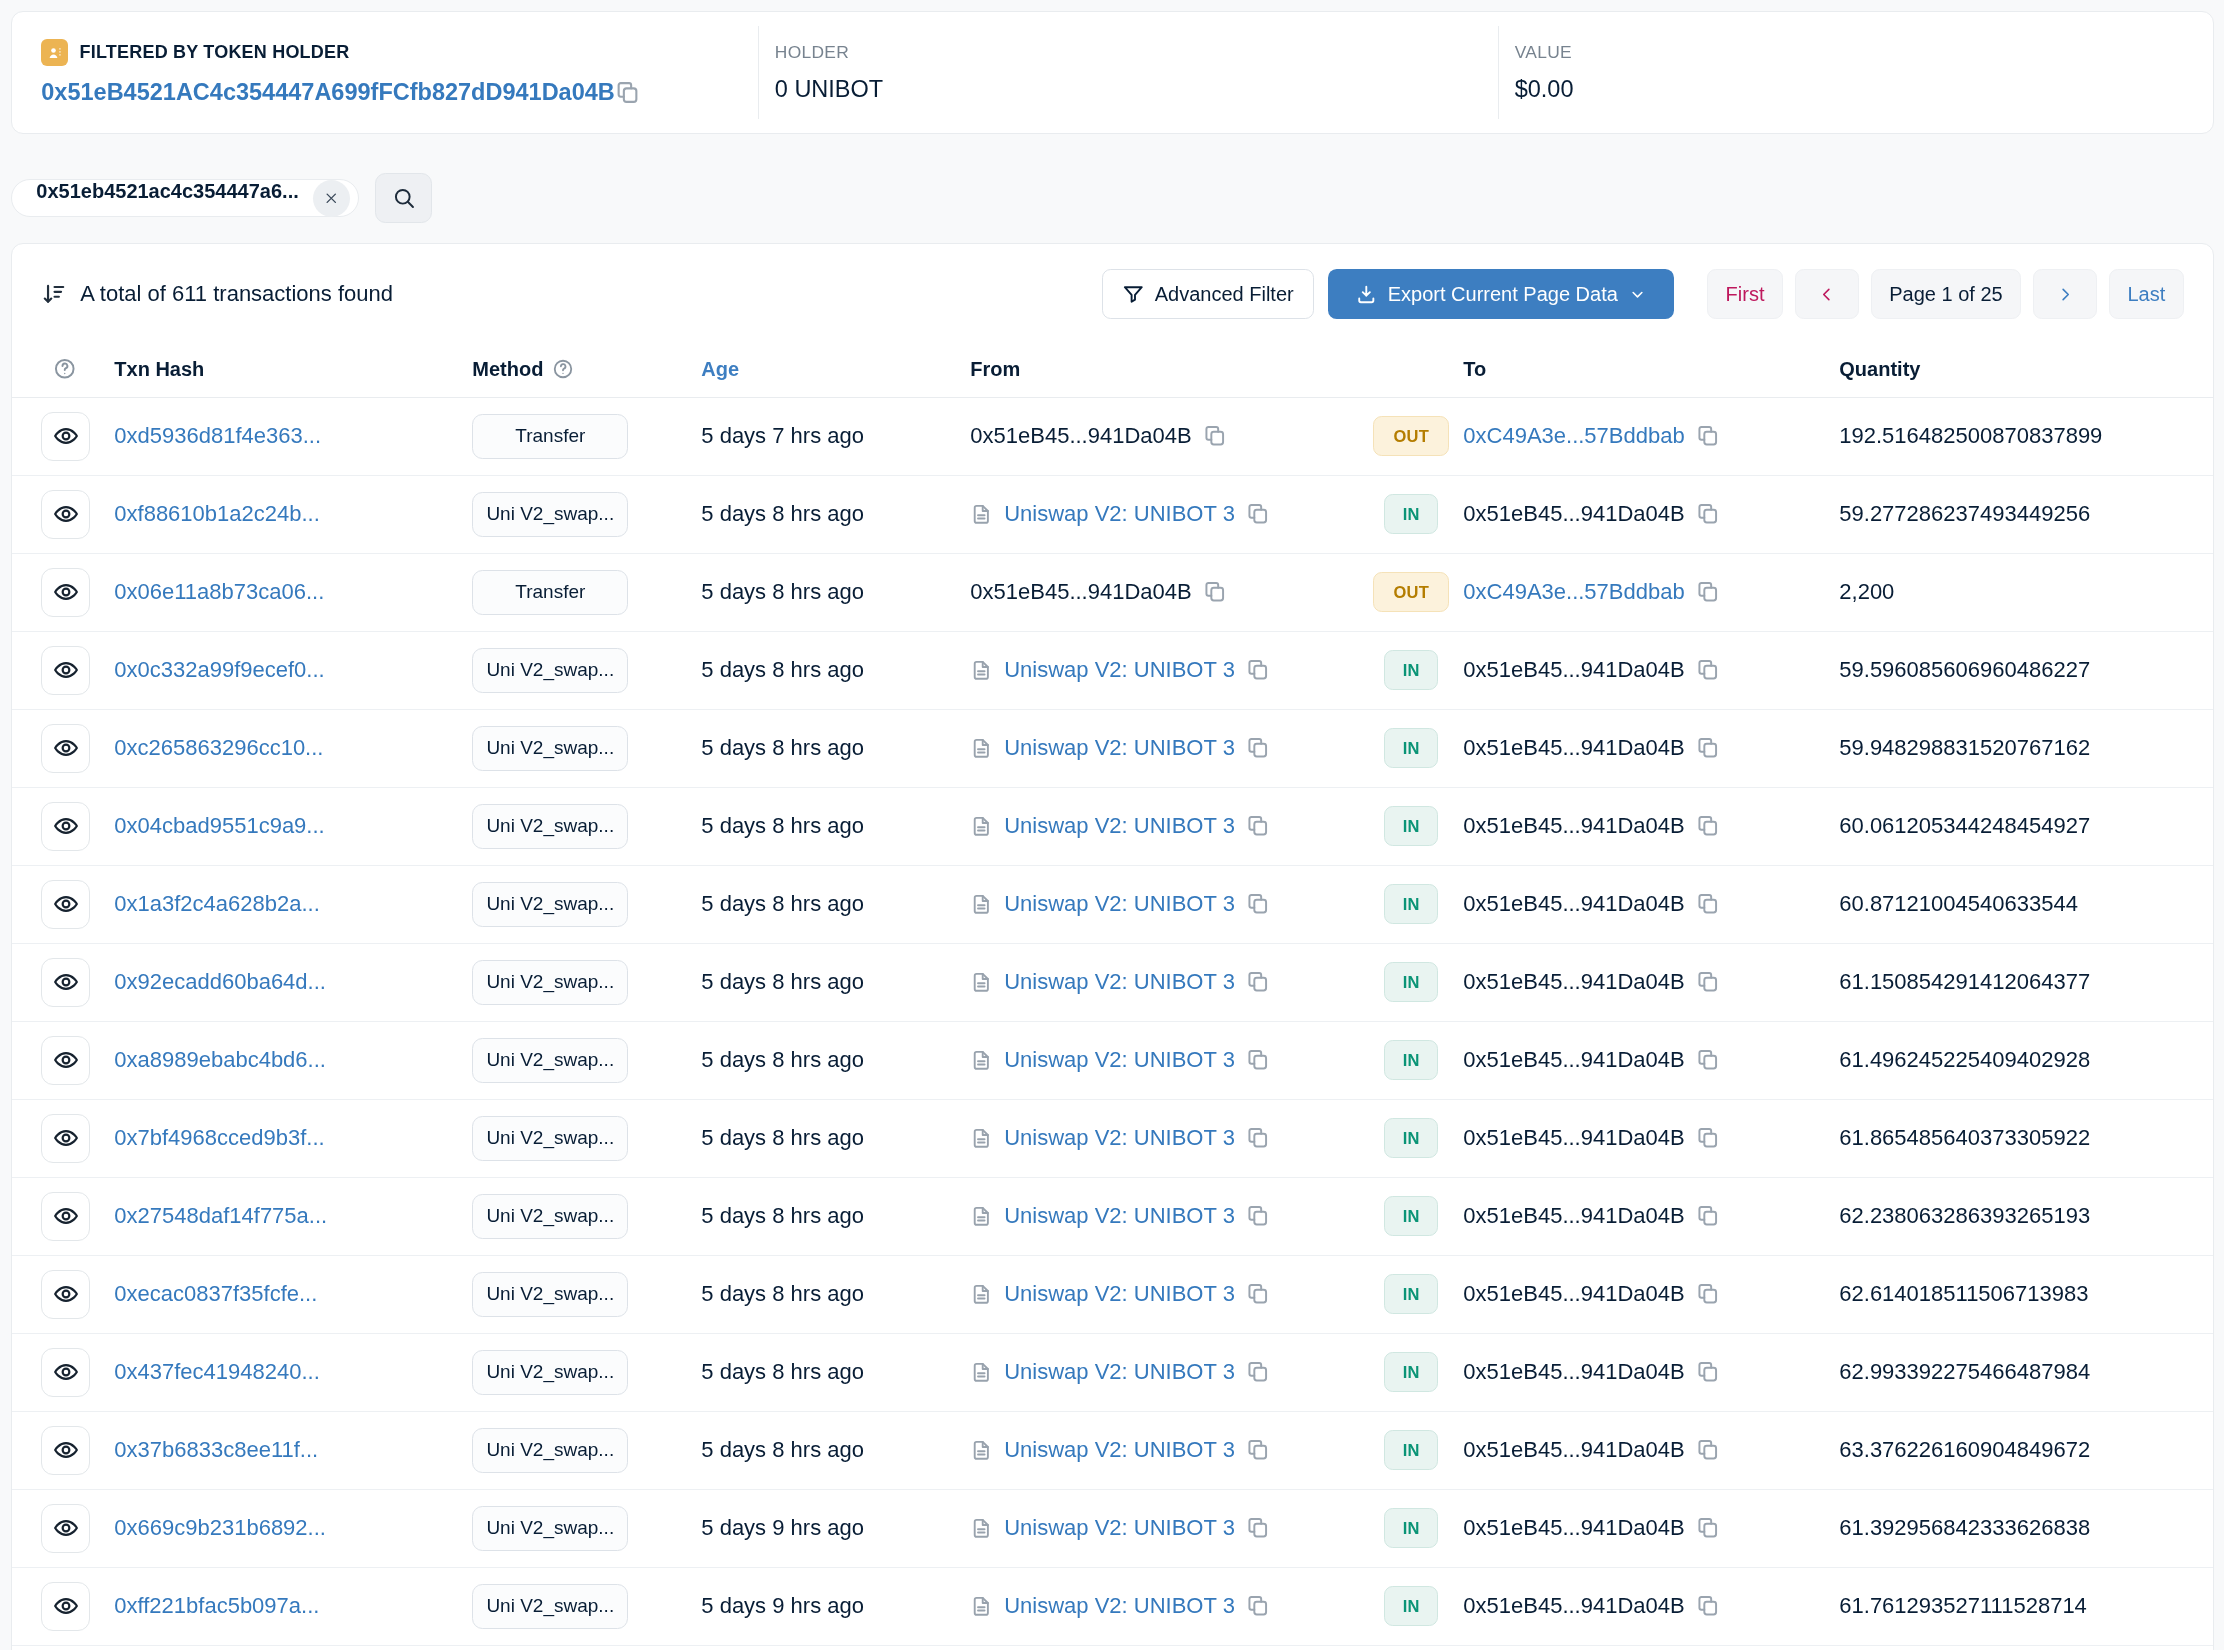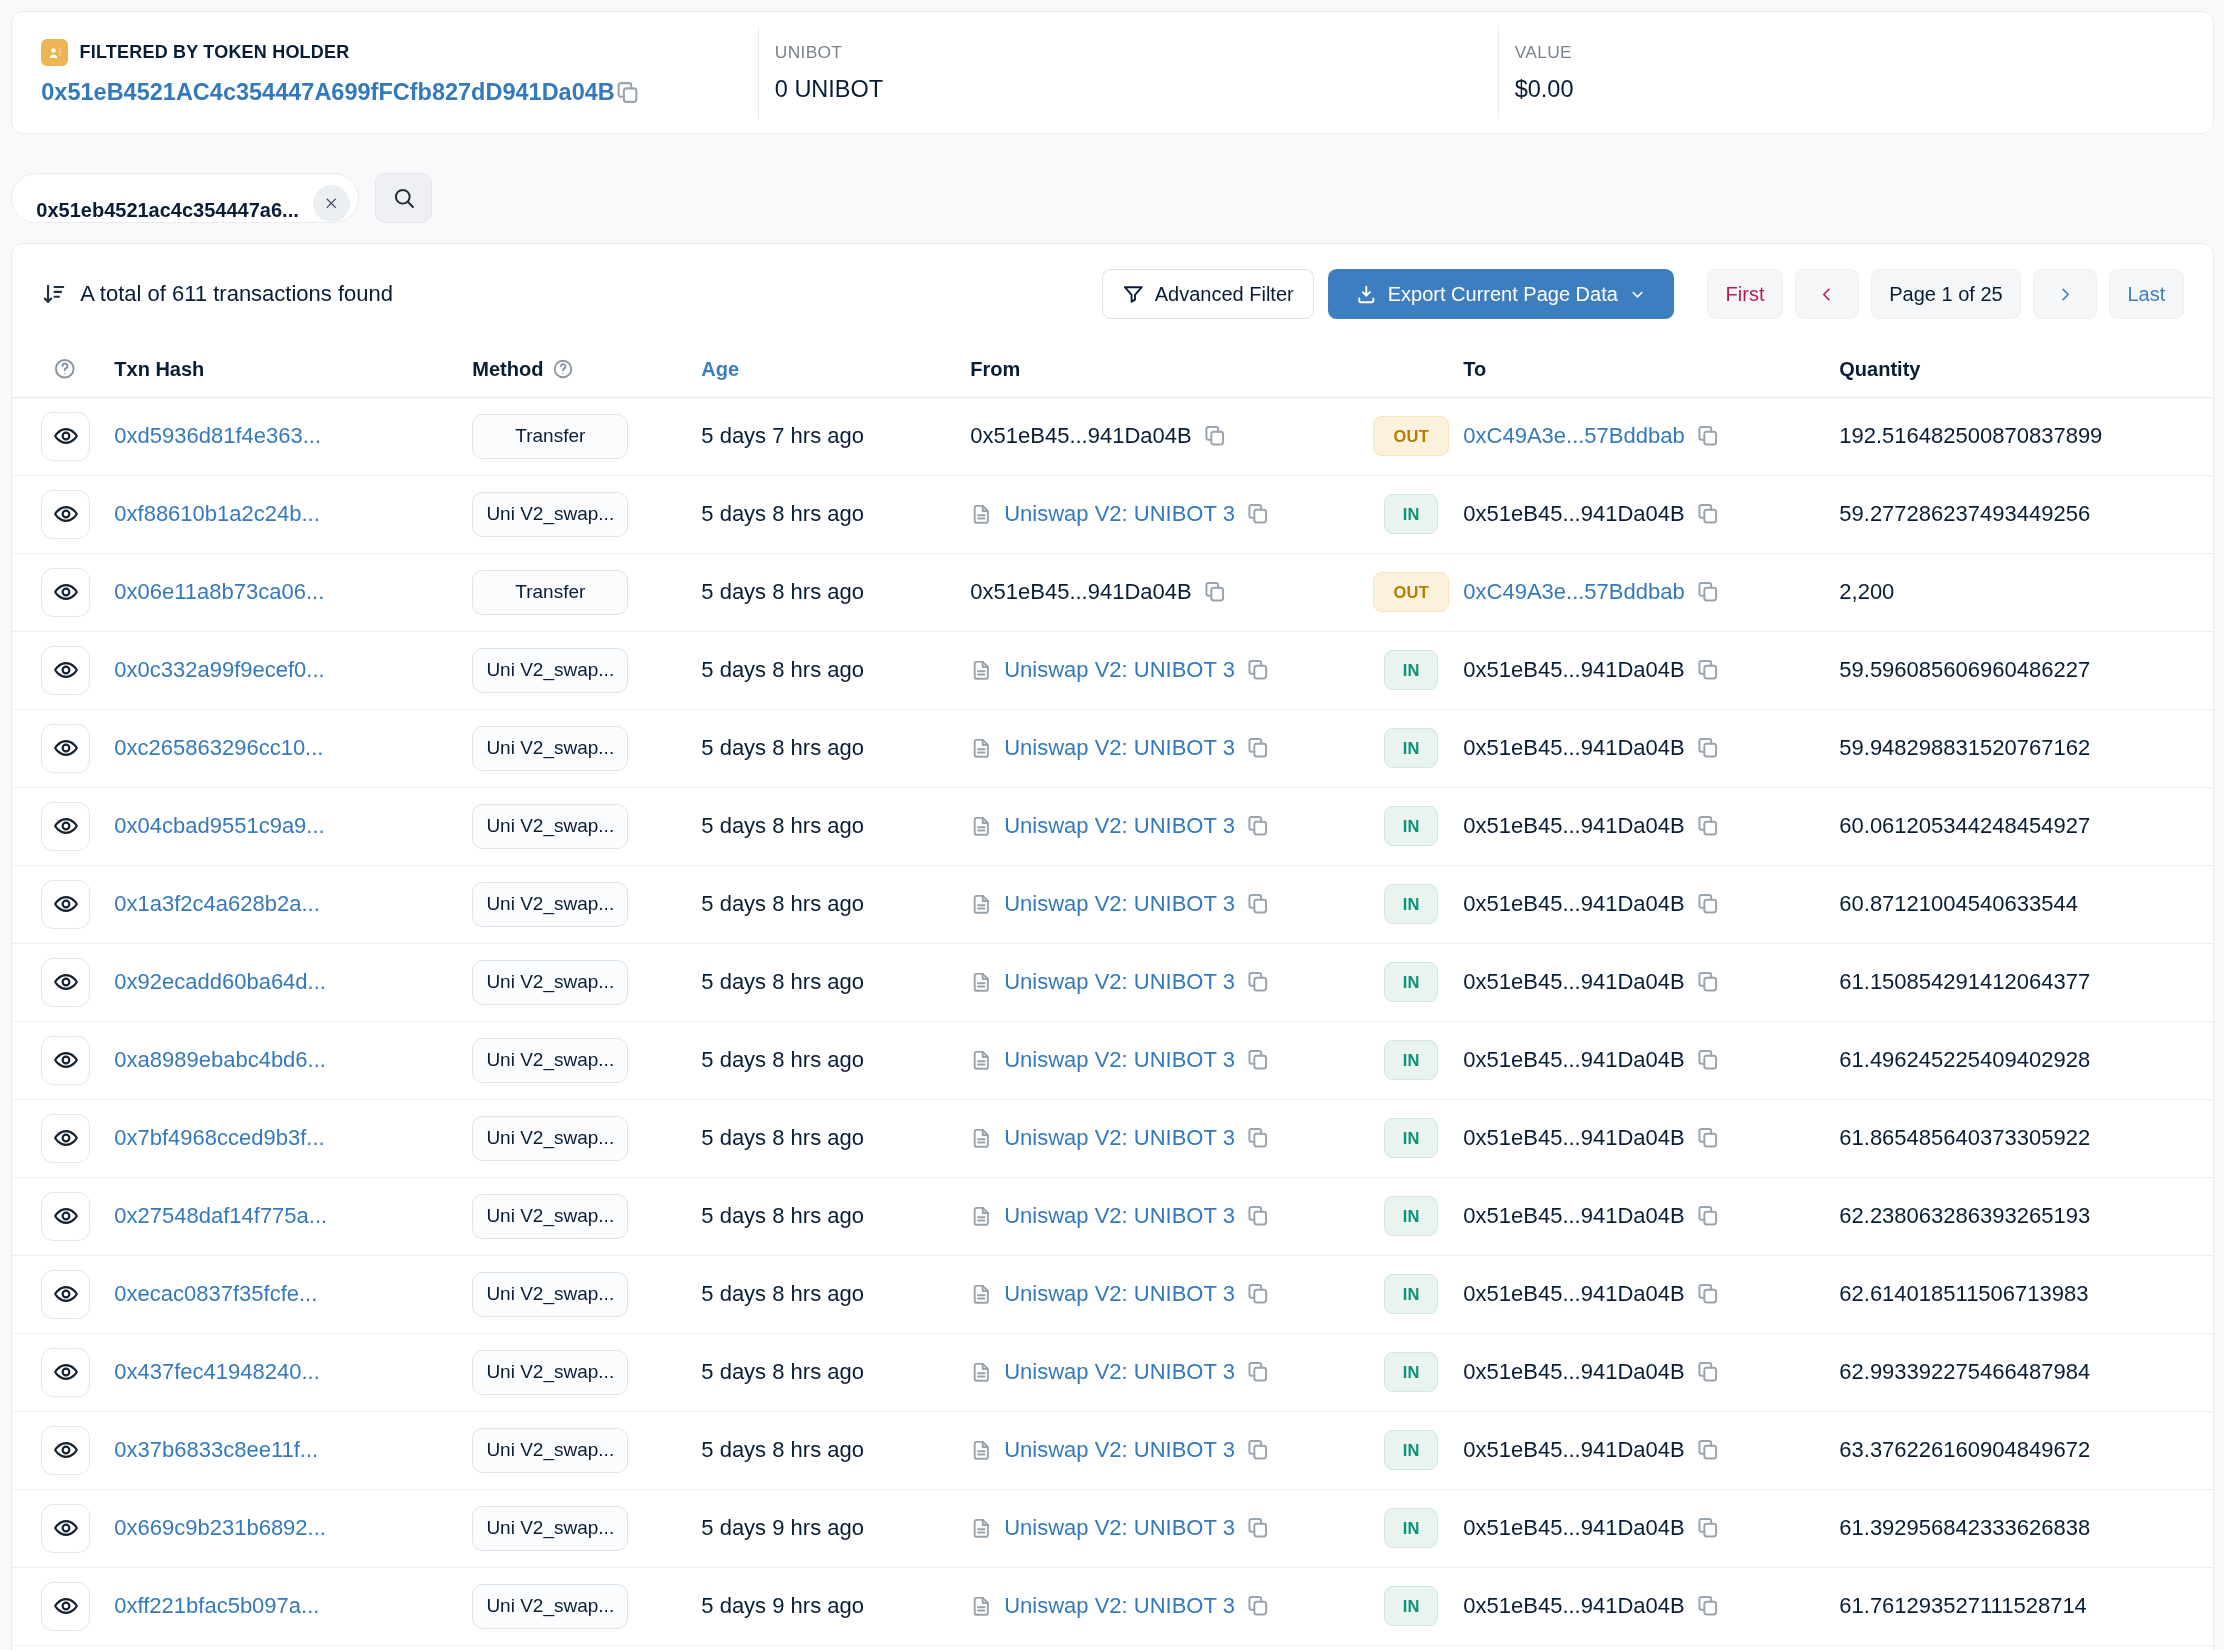--- a/index.html
+++ b/index.html
@@ -47,22 +47,22 @@
   
   .tabs-row{position:absolute;top:173px;left:11.3px;right:11.3px;height:50px;
     display:flex;justify-content:space-between;align-items:center;}
   .tabs{display:flex;gap:14px;}
   .tab{position:relative;height:50px;padding:0 23.5px;border:none;border-radius:10.4px;
     background:#e9ecef;color:var(--text);font-family:inherit;font-size:20px;font-weight:700;cursor:pointer;}
   .tab.active{background:var(--accent);color:#fff;}
   .check-badge{position:absolute;top:-11.3px;right:-8.7px;width:28px;height:28px;border-radius:50%;
     background:var(--verified_green);display:flex;align-items:center;justify-content:center;}
   .search-area{display:flex;align-items:center;gap:15.6px;}
-  .search-pill{height:50px;border:0.9px solid var(--border);border-radius:25px;background:#fff;
-    display:flex;align-items:flex-end;gap:14px;padding:0 8.7px 0 24px;}
+  .search-pill{height:38px;border:0.9px solid var(--border);border-radius:25px;background:#fff;
+    display:flex;align-items:flex-start;gap:14px;padding:0 8.7px 0 24px;}
   .search-value{font-size:20px;font-weight:700;}
   .clear-btn{width:37px;height:37px;border-radius:50%;background:#eceff2;border:none;cursor:pointer;
     display:flex;align-items:center;justify-content:center;color:#3b4a5a;}
   .search-btn{width:57px;height:50px;border-radius:10.4px;background:#eef0f3;border:0.9px solid #e2e6ea;
     cursor:pointer;display:flex;align-items:center;justify-content:center;color:#1d2b3a;}
 
   
   .main-card{position:absolute;left:11.3px;right:11.3px;top:243px;height:1477px;
     background:#fff;border:0.9px solid var(--border);border-radius:12px;overflow:hidden;}
   .toolbar{display:flex;justify-content:space-between;align-items:center;padding:25px 29px 22.6px;}
@@ -123,21 +123,21 @@
       <button class="copy-btn">
         <svg class="ico" width="25" height="25" viewBox="0 0 24 24">
             <rect x="8.5" y="8" width="12" height="13" rx="2.5"></rect>
             <path d="M15.5 8V5a2 2 0 0 0-2-2H5.5a2 2 0 0 0-2 2v9a2 2 0 0 0 2 2h3"></path>
           </svg>
       </button>
     </div>
   </div>
   <div class="banner-sep"></div>
   <div class="banner-section sec-balance">
-    <span class="kv-label">UNIBOT</span>
+    <span class="kv-label">HOLDER</span>
     <span class="kv-value">0 UNIBOT</span>
   </div>
   <div class="banner-sep"></div>
   <div class="banner-section sec-value">
     <span class="kv-label">VALUE</span>
     <span class="kv-value">$0.00</span>
   </div>
 </div>
 
 <div class="tabs-row">

